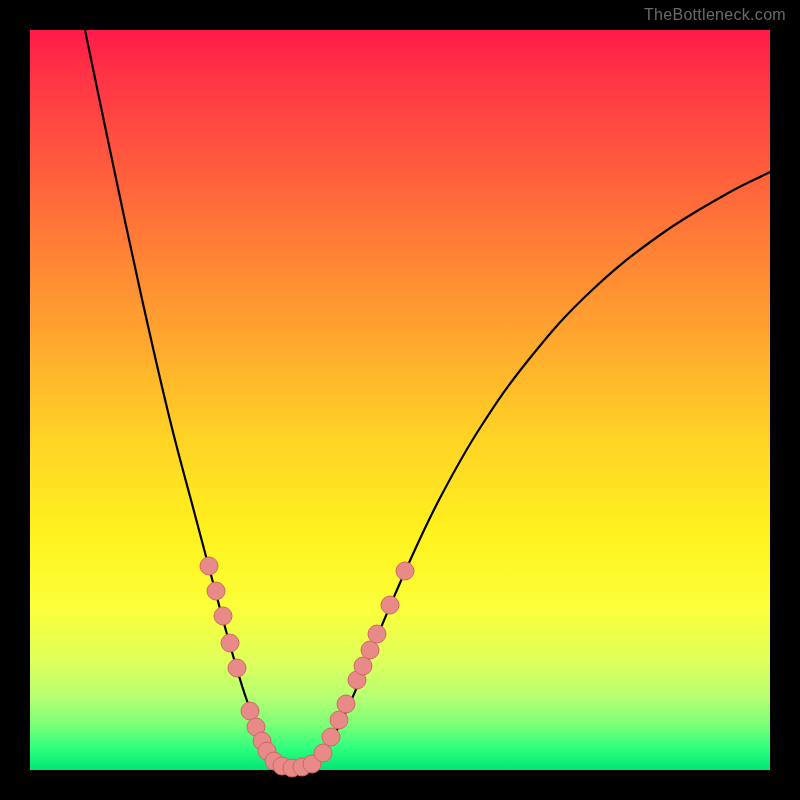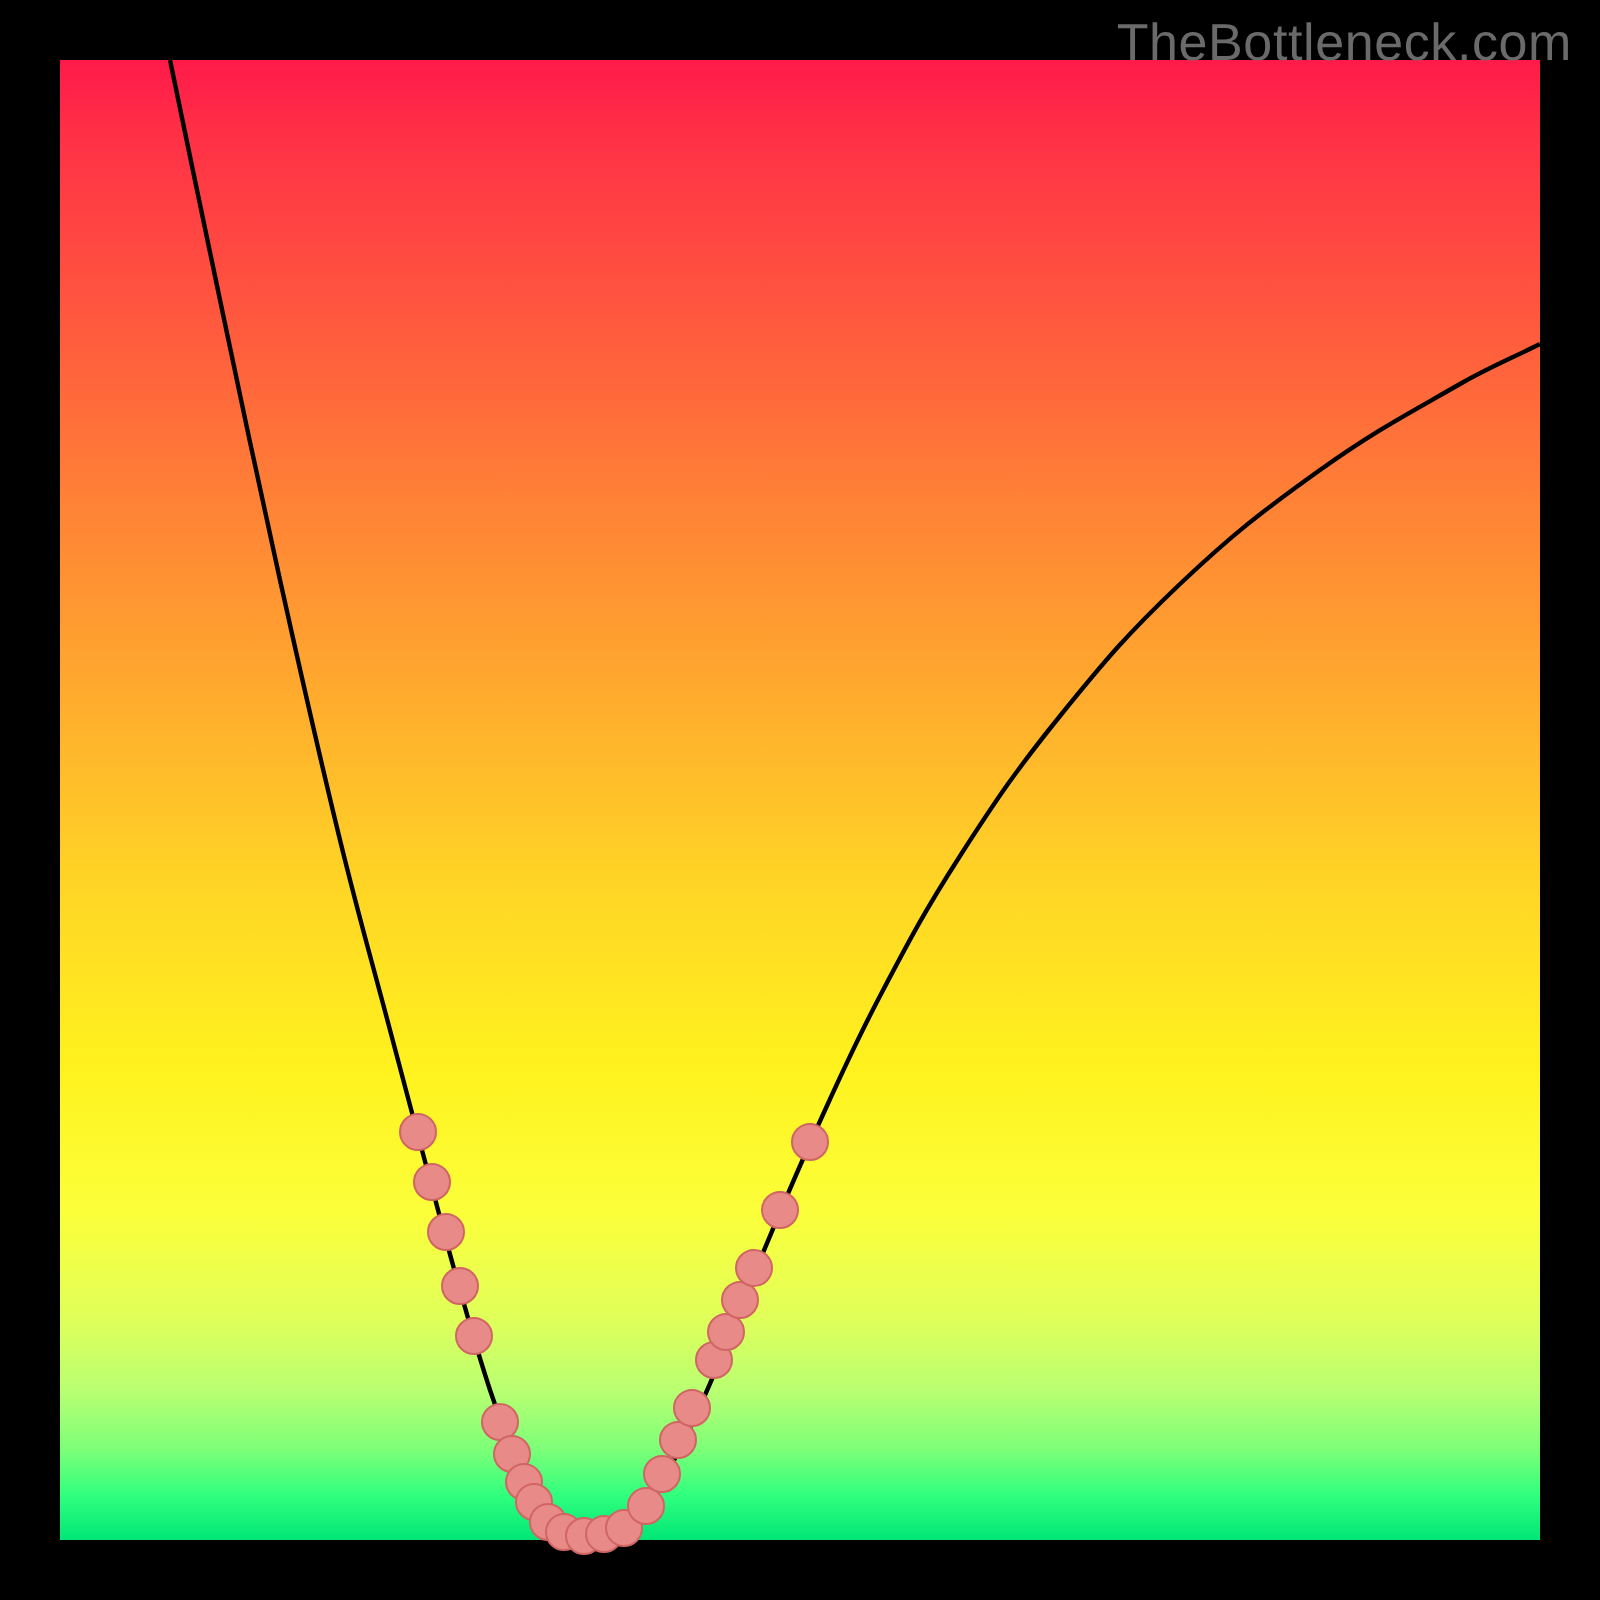--- a/index.html
+++ b/index.html
@@ -31,21 +31,21 @@
       #7aff78 94%,
       #30ff7e 97%,
       #00e676 100%
     );
   }
   .watermark {
     position: absolute;
     top: 6px;
     right: 14px;
     color: #6a6a6a;
-    font-size: 26px;
+    font-size: 16px;
     font-weight: 500;
     letter-spacing: 0.3px;
     z-index: 10;
   }
   svg.curve {
     position: absolute;
     left: 0;
     top: 0;
     width: 740px;
     height: 740px;

